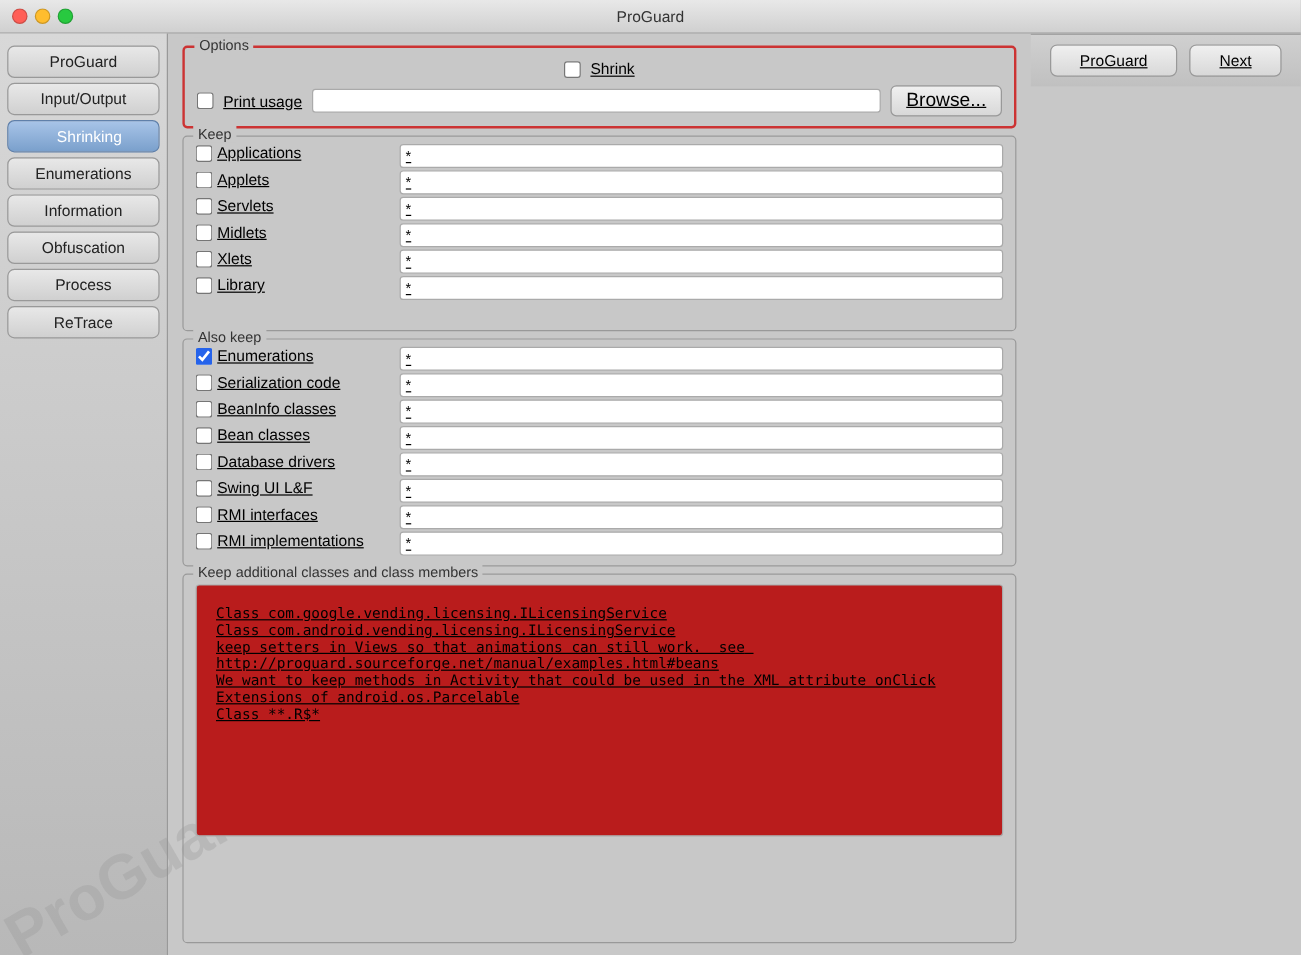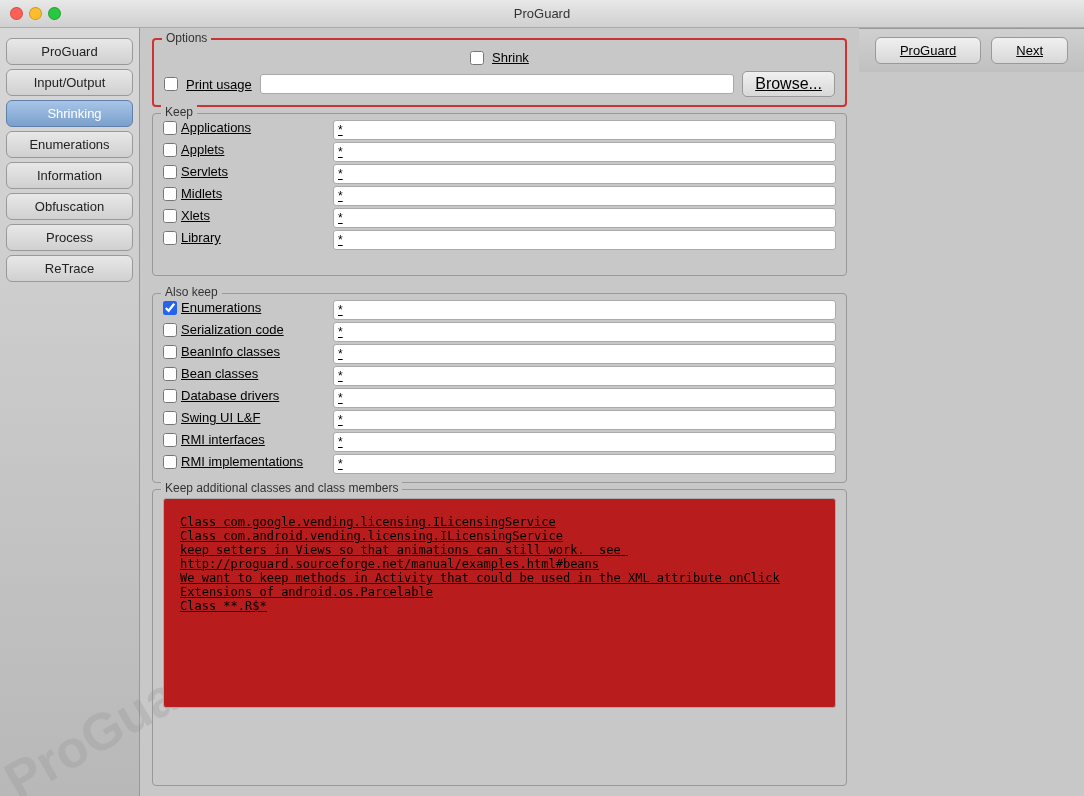--- a/index.html
+++ b/index.html
@@ -151,21 +151,20 @@
       background: white;
       padding: 0 4px;
       font-size: 12px;
     }
     
     .also-keep-group {
       border: 1px solid #999;
       border-radius: 4px;
       padding: 4px 10px 6px;
       position: relative;
-      margin-top: 11px;
     }
     
     .additional-group {
       border: 1px solid #999;
       border-radius: 4px;
       padding: 4px 10px 6px;
       position: relative;
       flex: 1;
     }
     .additional-inner {

